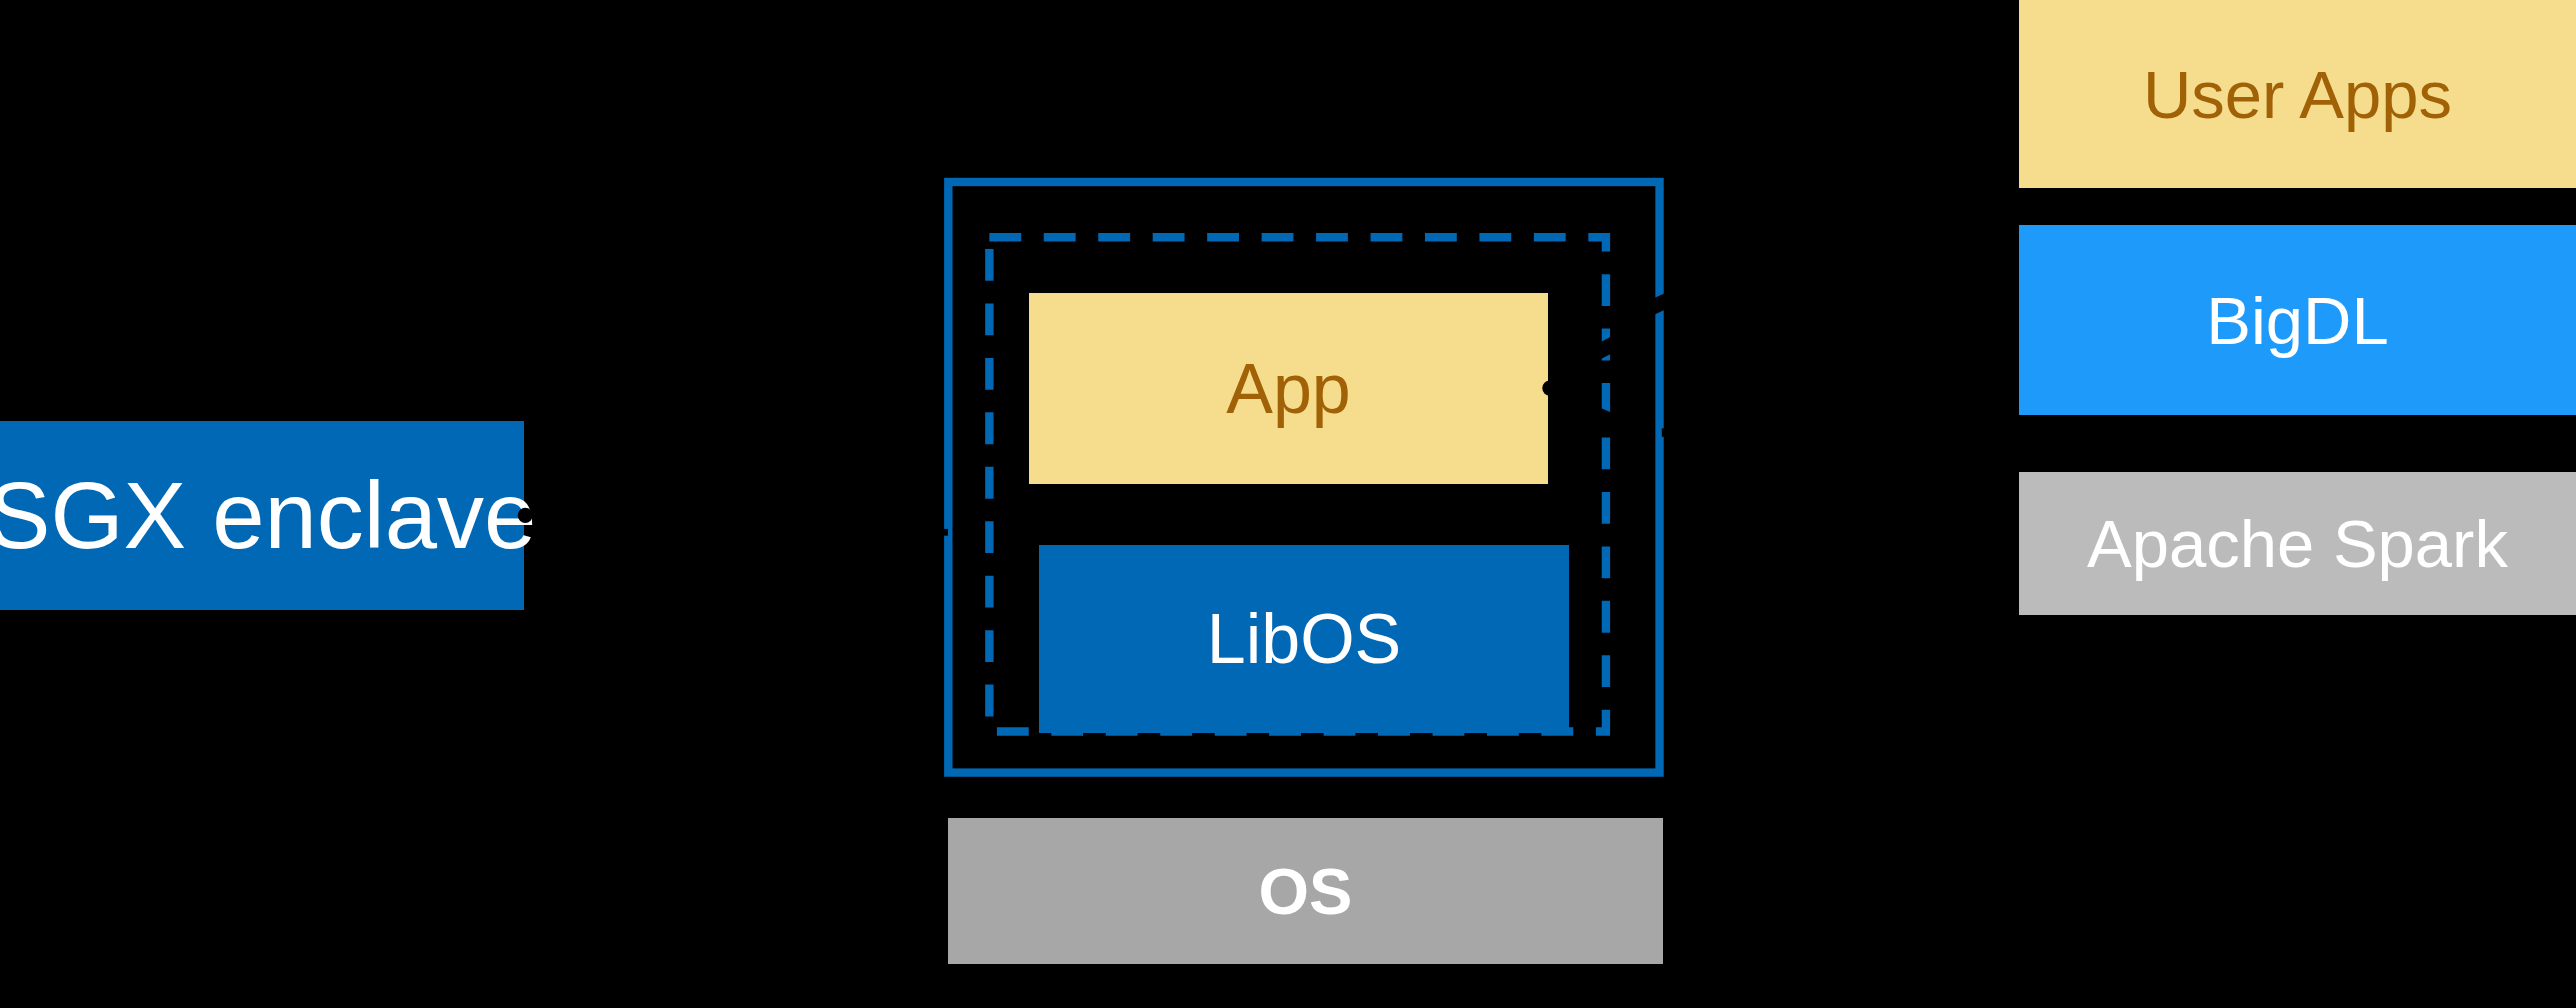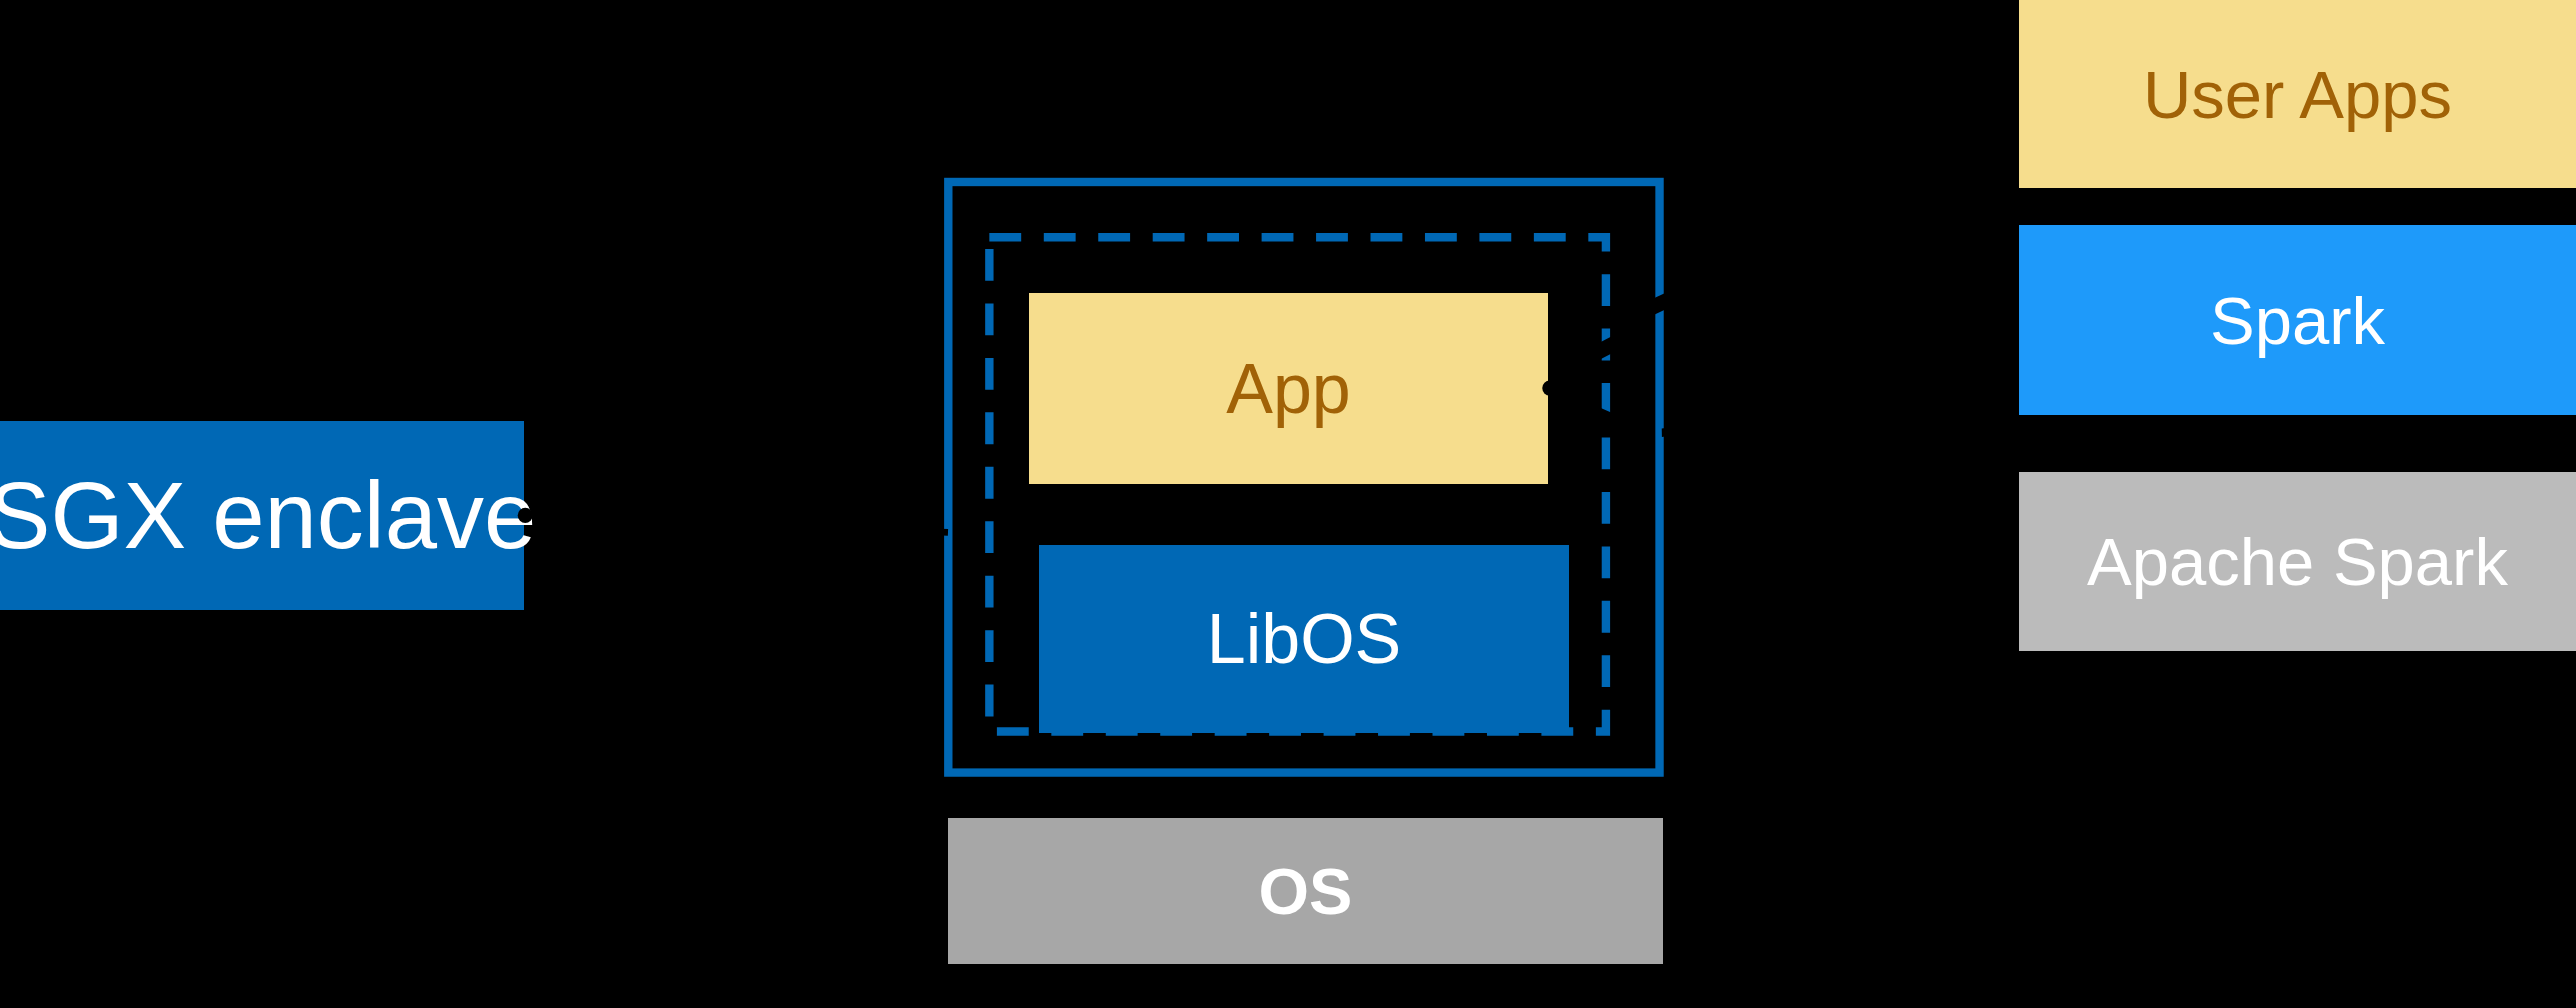--- a/index.html
+++ b/index.html
@@ -32,21 +32,21 @@
 
   
   .sgx      { left: 0px;    top: 421px; width: 524px; height: 189px; font-size: 94px; }
   
   .app      { left: 1029px; top: 293px; width: 519px; height: 191px; font-size: 70px; }
   .libos    { left: 1039px; top: 545px; width: 530px; height: 188px; font-size: 70px; }
   .os       { left: 948px; top: 818px; width: 715px; height: 146px; font-size: 65px; font-weight: bold; }
   
   .userapps { left: 2019px; top: 0px;   width: 557px; height: 188px; font-size: 67px; }
   .bigdl    { left: 2019px; top: 225px; width: 557px; height: 190px; font-size: 67px; }
-  .spark    { left: 2019px; top: 472px; width: 557px; height: 179px; font-size: 67px; }
+  .spark    { left: 2019px; top: 472px; width: 557px; height: 143px; font-size: 67px; }
 </style>
 </head>
 <body>
 
 <div class="canvas">
 
   <svg class="layer borders" viewBox="0 0 3075 1204" width="2576" height="1009">
     <rect x="1132" y="217" width="849" height="705" fill="none" stroke-width="10" stroke="#0068B5"></rect>
     <rect x="1181" y="283" width="736" height="590" fill="none" stroke-width="10" stroke-dasharray="38 27" stroke="#0068B5"></rect>
   </svg>
@@ -65,21 +65,21 @@
 
   <div class="box os" style="background-color: rgb(167, 167, 167);">
     <span class="label light">OS</span>
   </div>
 
   <div class="box userapps" style="background-color: rgb(246, 221, 141);">
     <span class="label dark">User Apps</span>
   </div>
 
   <div class="box bigdl" style="background-color: rgb(30, 154, 250);">
-    <span class="label light">Spark</span>
+    <span class="label light">BigDL</span>
   </div>
 
   <div class="box spark" style="background-color: rgb(187, 187, 187);">
     <span class="label light">Apache Spark</span>
   </div>
 
   <svg class="layer ink" viewBox="0 0 3075 1204" width="2576" height="1009">
 
     <path d="M 636 616 L 1176 637" fill="none" stroke-width="8" stroke-dasharray="20 14" stroke="#000000"></path>
     <circle cx="627" cy="615" r="9" fill="#000000"></circle>

